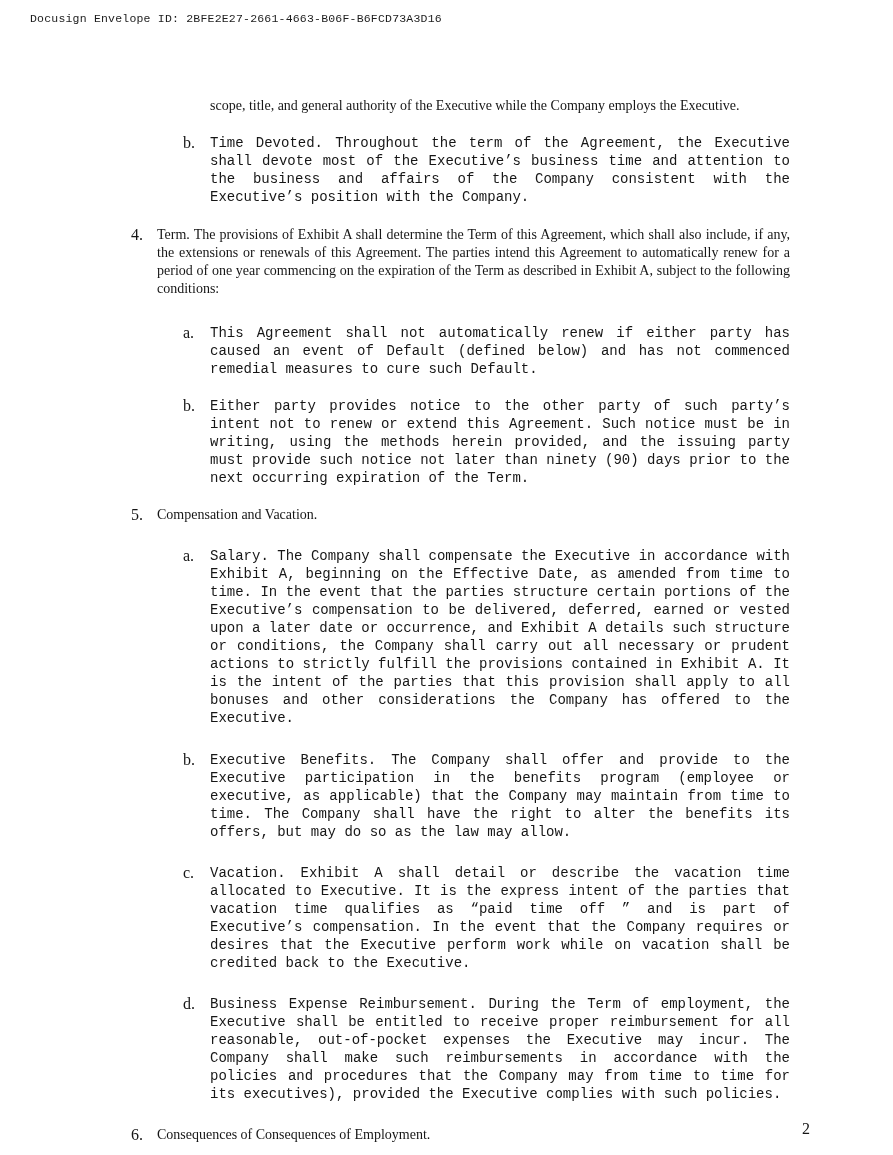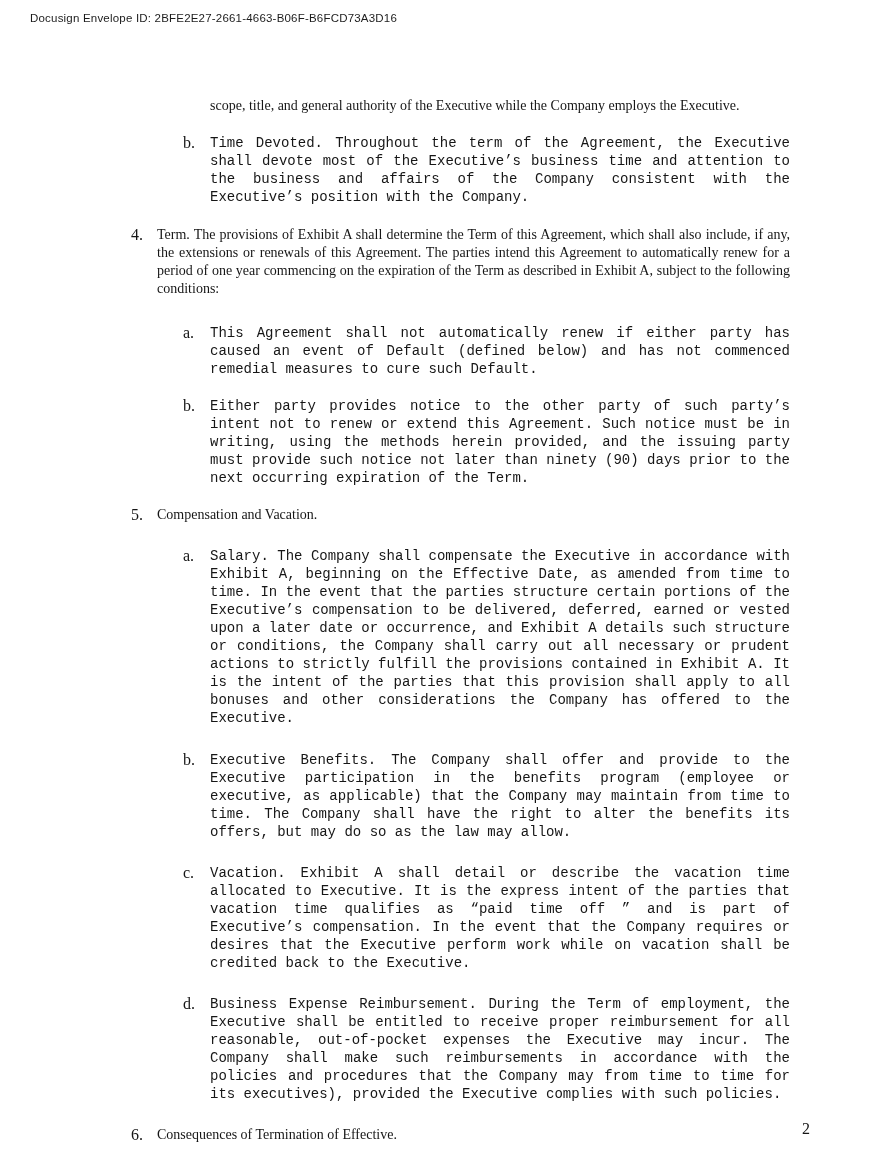--- a/index.html
+++ b/index.html
@@ -12,21 +12,21 @@
     height: 1155px;
     position: relative;
     font-family: "Liberation Serif", serif;
     color: #161616;
     overflow: hidden;
   }
   .docusign-id {
     position: absolute;
     left: 30px;
     top: 12px;
-    font-family: Liberation Sans, sans-serif;
+    font-family: Liberation Mono, monospace;
     font-size: 11.5px;
     color: #1c1c1c;
     letter-spacing: 0.2px;
     white-space: nowrap;
   }
   .content {
     position: absolute;
     top: 97px;
     left: 0;
   }
@@ -127,21 +127,21 @@
       <span class="text">Vacation.  Exhibit A shall detail or describe the vacation time allocated to Executive. It is the express intent of the parties that vacation time qualifies as “paid time off ” and is part of Executive’s compensation.  In the event that the Company requires or desires that the Executive perform work while on vacation shall be credited back to the Executive.</span>
     </div>
 
     <div class="para l2 m23">
       <span class="marker">d.</span>
       <span class="text">Business Expense Reimbursement. During the Term of employment, the Executive shall be entitled to receive proper reimbursement for all reasonable, out-of-pocket expenses the Executive may incur.  The Company shall make such reimbursements in accordance with the policies and procedures that the Company may from time to time for its executives), provided the Executive complies with such policies.</span>
     </div>
 
     <div class="para l1 m19">
       <span class="marker">6.</span>
-      <span class="text">Consequences of Termination of Effective.</span>
+      <span class="text">Consequences of Consequences of Employment.</span>
     </div>
 
     <div class="para l2 force-last">
       <span class="marker">a.</span>
       <span class="text">Death.  In the event of the death of the Executive during the Term, the Default</span>
     </div>
 
   </div>
 
   <div class="page-number">2</div>

